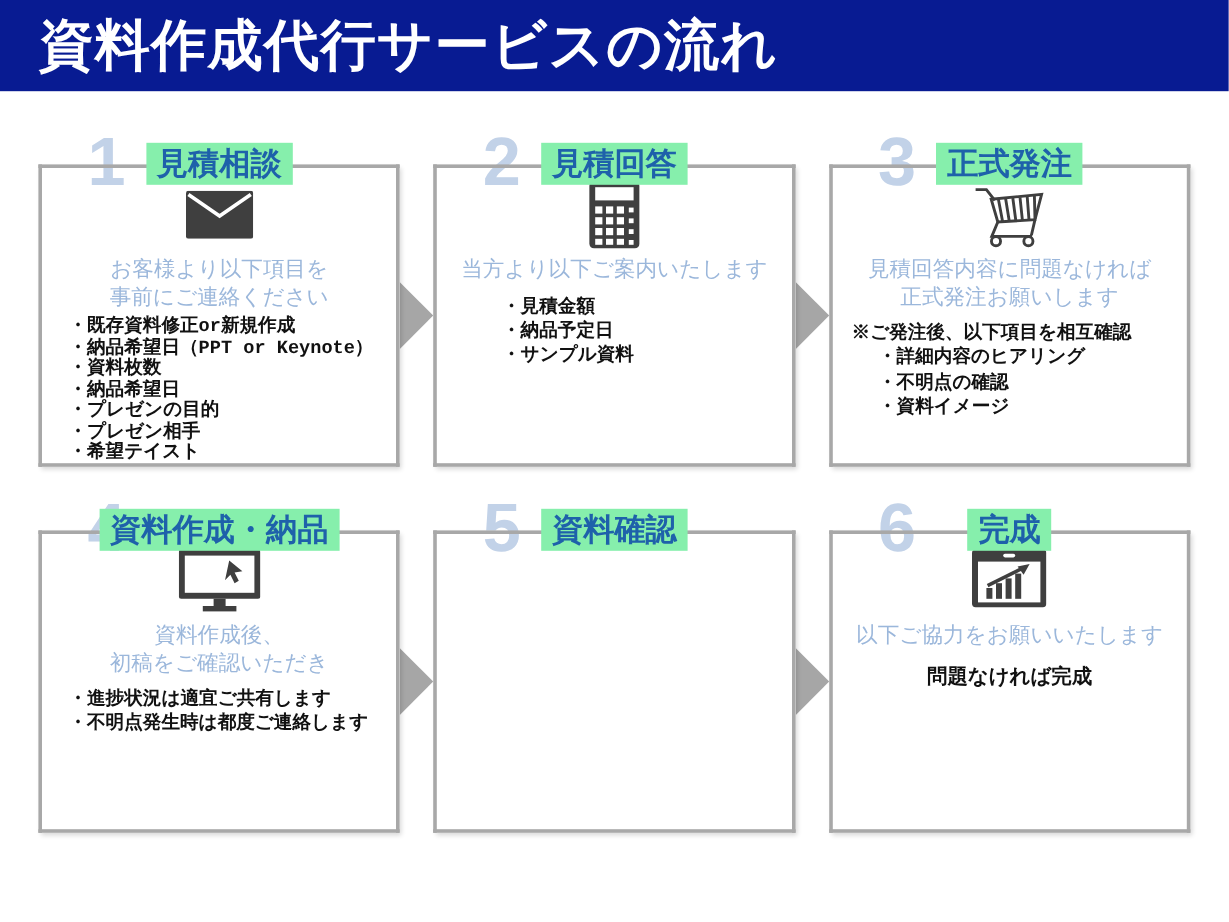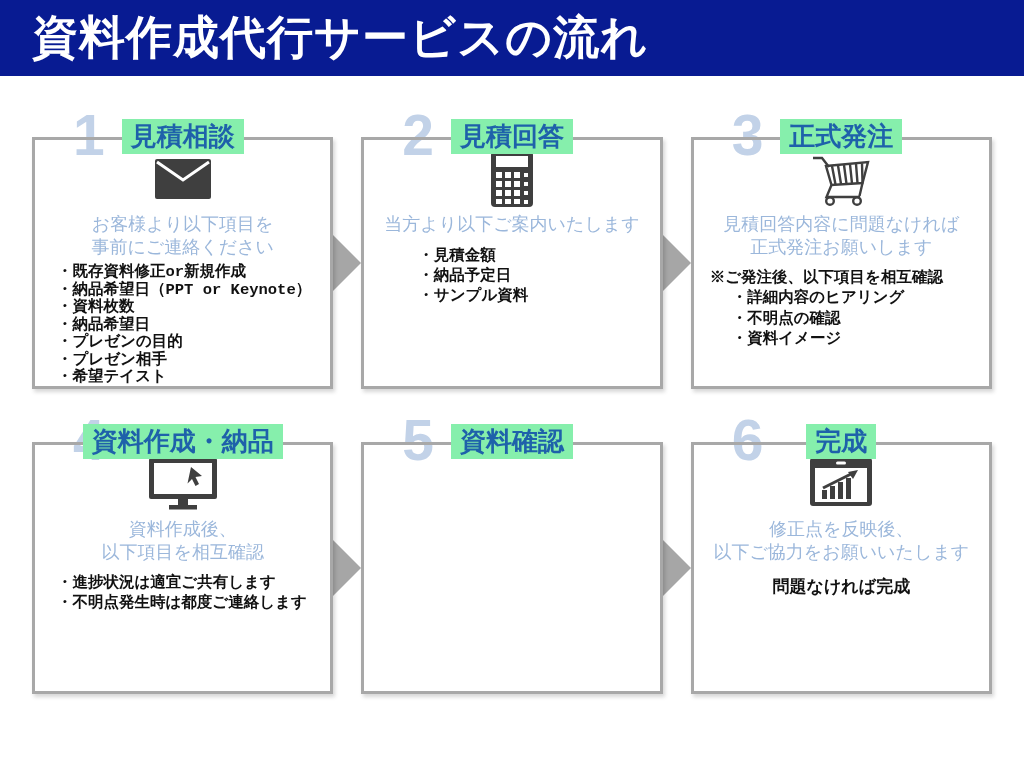--- a/index.html
+++ b/index.html
@@ -234,21 +234,21 @@
           <svg width="68" height="52" viewBox="0 0 68 52">
             <rect x="0" y="0" width="68" height="41" rx="2" fill="#3f3f3f"></rect>
             <rect x="5" y="5" width="58" height="31" fill="#ffffff"></rect>
             <path d="M42 9 l11 9 -6.5 1 3.5 7 -3.5 2 -3.5 -7 -4.5 4.5 Z" fill="#3f3f3f"></path>
             <rect x="29" y="41" width="10" height="6" fill="#3f3f3f"></rect>
             <rect x="20" y="47" width="28" height="4.5" fill="#3f3f3f"></rect>
           </svg>
         </div>
         <div class="subtitle">
           <div>資料作成後、</div>
-          <div>以下項目を相互確認</div>
+          <div>初稿をご確認いただき</div>
         </div>
         <div class="body body-c3">
           <div class="line">・進捗状況は適宜ご共有します</div>
           <div class="line">・不明点発生時は都度ご連絡します</div>
         </div>
       </div>
     </section>
 
     <div class="arrow"></div>
 
@@ -270,21 +270,20 @@
             <rect x="5" y="10" width="52" height="34" fill="#ffffff"></rect>
             <rect x="12" y="32" width="5" height="9" fill="#3f3f3f"></rect>
             <rect x="20" y="28" width="5" height="13" fill="#3f3f3f"></rect>
             <rect x="28" y="24" width="5" height="17" fill="#3f3f3f"></rect>
             <rect x="36" y="20" width="5" height="21" fill="#3f3f3f"></rect>
             <path d="M13 30 L43 15" stroke="#3f3f3f" stroke-width="3" fill="none"></path>
             <path d="M48 12 L38 14 L43 21 Z" fill="#3f3f3f"></path>
           </svg>
         </div>
         <div class="subtitle">
-          <div>修正点を反映後、</div>
           <div>以下ご協力をお願いいたします</div>
         </div>
         <div class="body body-c5">
           <div class="line">問題なければ完成</div>
         </div>
       </div>
     </section>
 
   </div>
 

